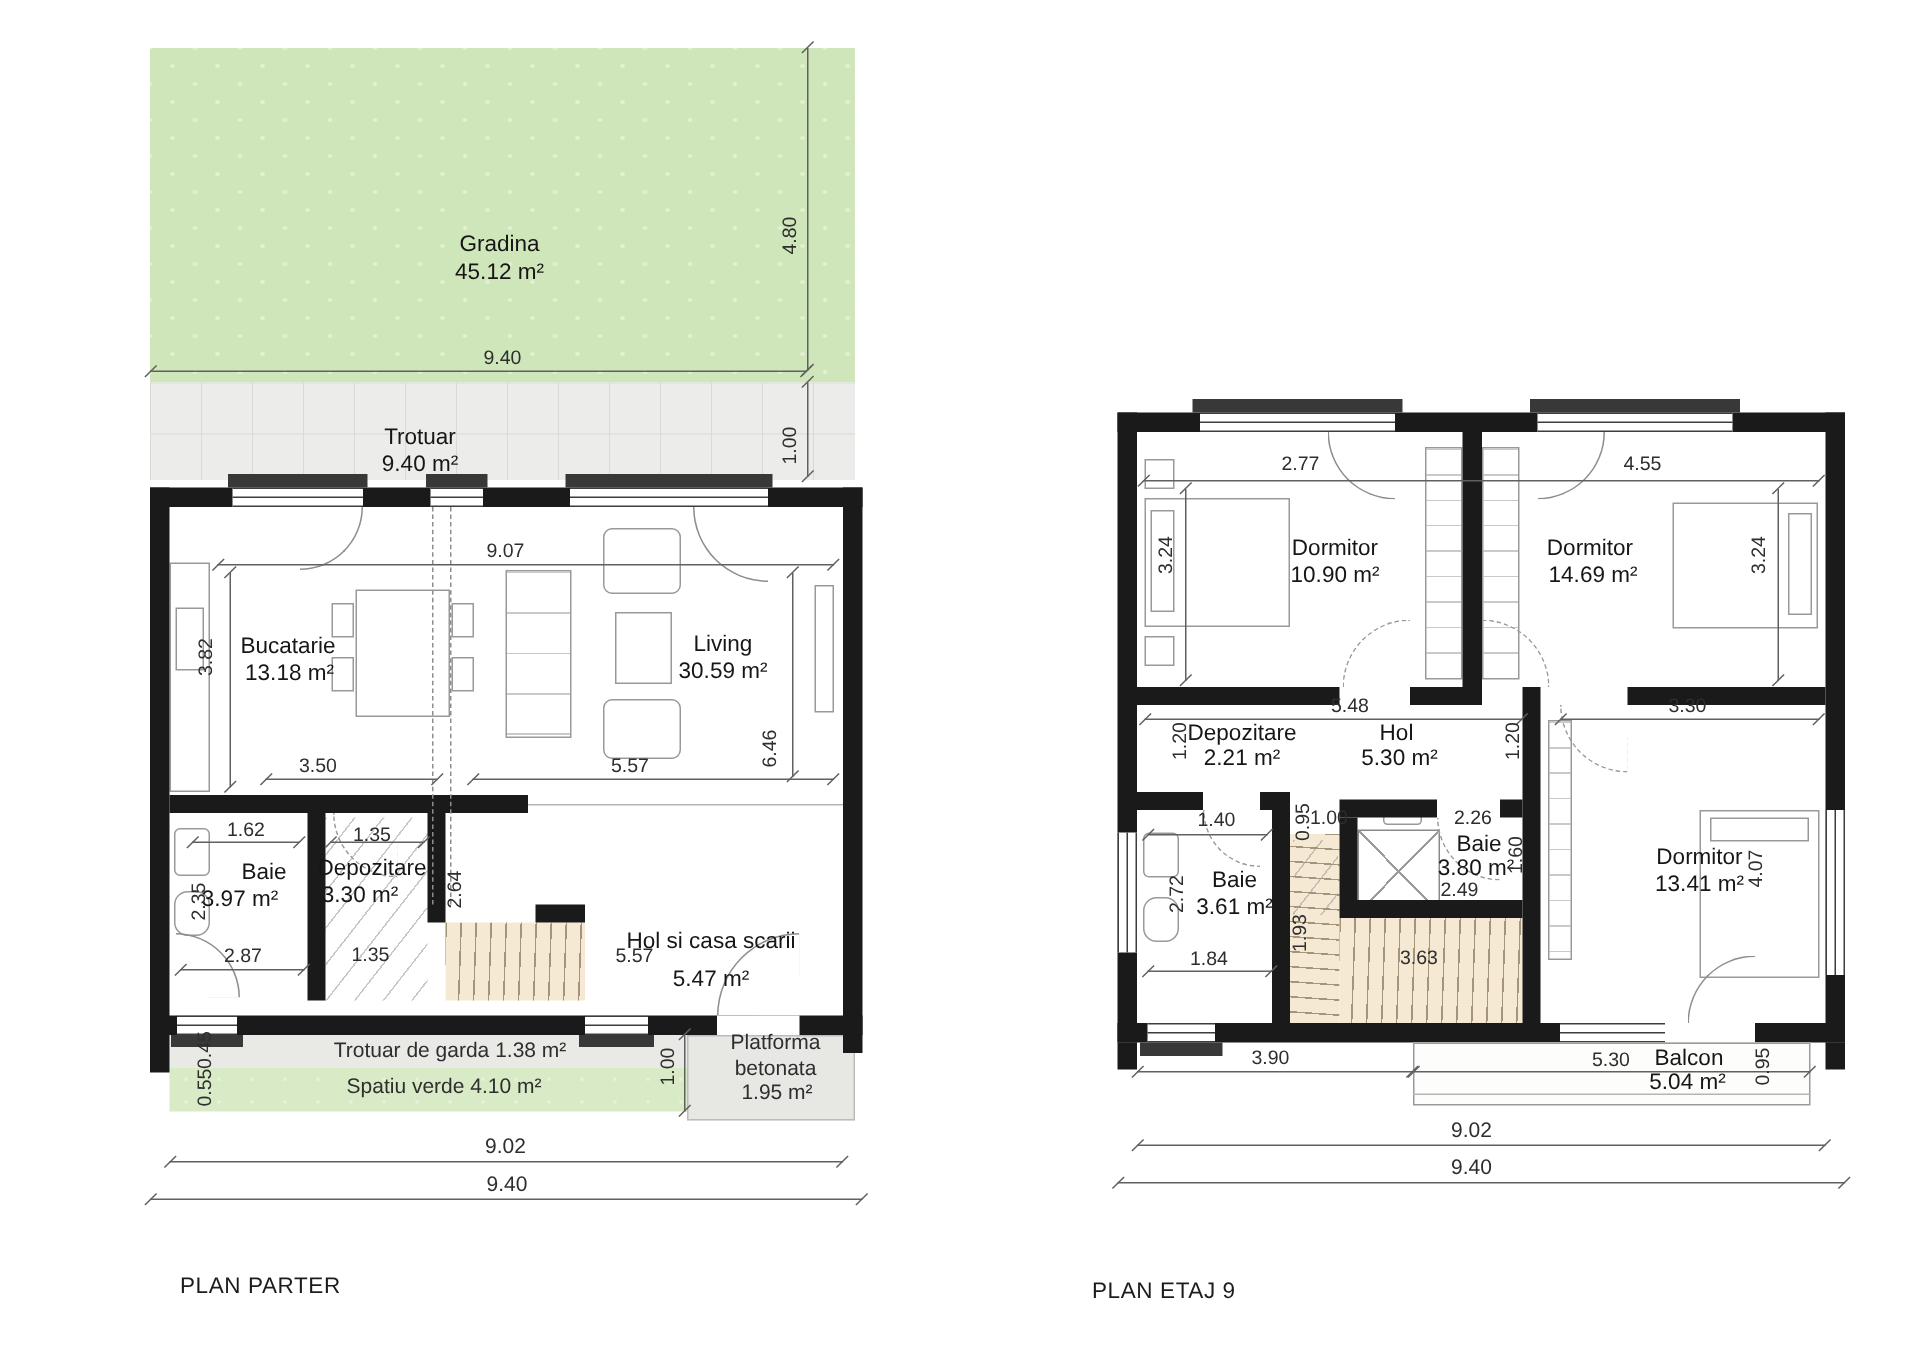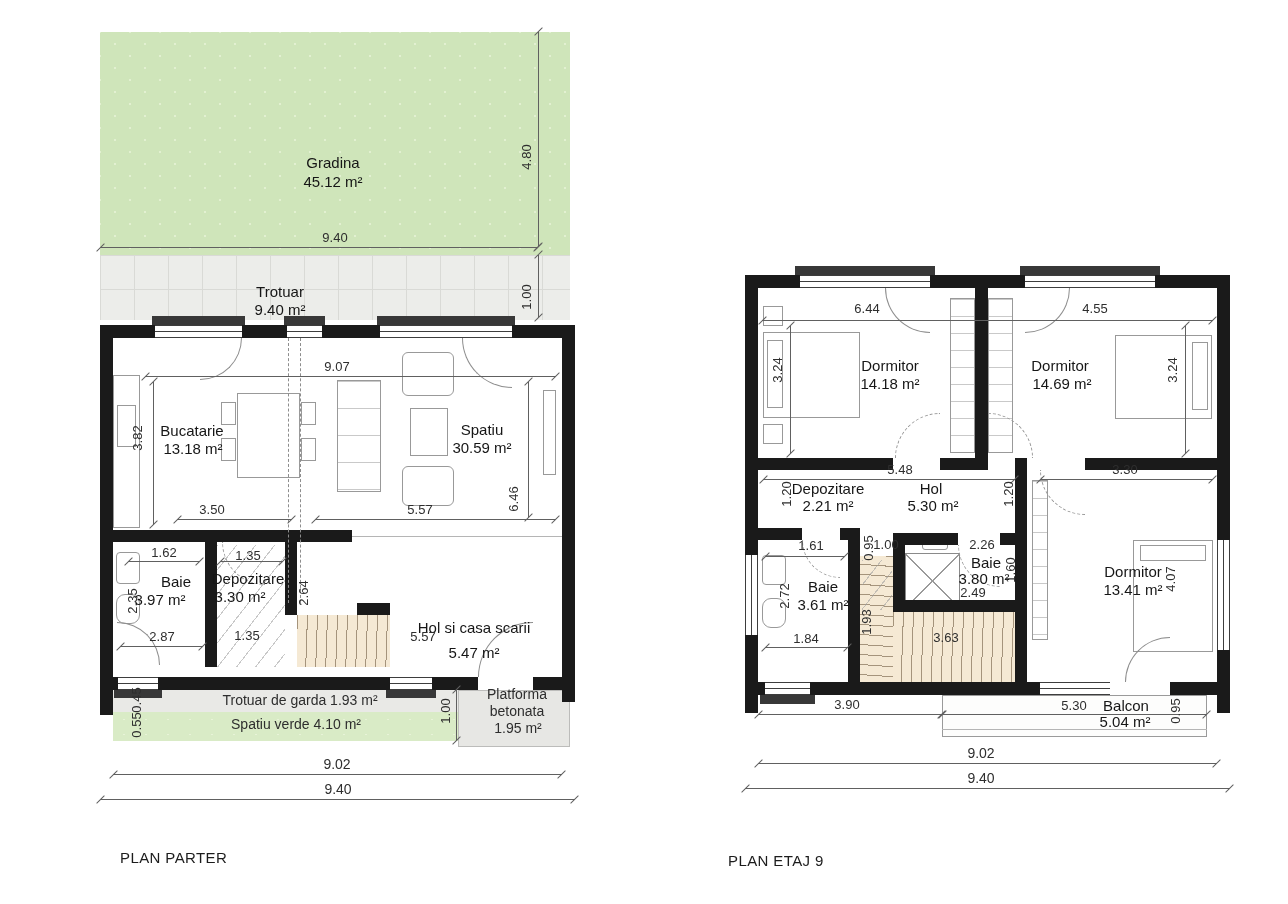--- a/index.html
+++ b/index.html
@@ -120,29 +120,29 @@
   <div class="dlv" style="left:456px;top:690px;height:51px"></div>
   <div class="dlh" style="left:113px;top:774px;width:449px"></div>
   <div class="dlh" style="left:100px;top:799px;width:475px"></div>
 
   <div class="t rm" style="left:333px;top:163px">Gradina</div>
   <div class="t rm" style="left:333px;top:182px">45.12 m²</div>
   <div class="t rm" style="left:280px;top:292px">Trotuar</div>
   <div class="t rm" style="left:280px;top:310px">9.40 m²</div>
   <div class="t rm" style="left:192px;top:431px">Bucatarie</div>
   <div class="t rm" style="left:193px;top:449px">13.18 m²</div>
-  <div class="t rm" style="left:482px;top:430px">Spatiu</div>
+  <div class="t rm" style="left:482px;top:430px">Living</div>
   <div class="t rm" style="left:482px;top:448px">30.59 m²</div>
   <div class="t rm" style="left:176px;top:582px">Baie</div>
   <div class="t rm" style="left:160px;top:600px">3.97 m²</div>
   <div class="t rm" style="left:248px;top:579px">Depozitare</div>
   <div class="t rm" style="left:240px;top:597px">3.30 m²</div>
   <div class="t rm wrap" style="left:474px;top:628px;width:120px">Hol si casa scarii</div>
   <div class="t rm" style="left:474px;top:653px">5.47 m²</div>
-  <div class="t big" style="left:300px;top:700px">Trotuar de garda 1.93 m²</div>
+  <div class="t big" style="left:300px;top:700px">Trotuar de garda 1.38 m²</div>
   <div class="t big" style="left:296px;top:724px">Spatiu verde 4.10 m²</div>
   <div class="t big wrap" style="left:517px;top:703px;width:95px">Platforma betonata</div>
   <div class="t big" style="left:518px;top:728px">1.95 m²</div>
 
   <div class="t" style="left:335px;top:238px">9.40</div>
   <div class="tv" style="left:526px;top:157px">4.80</div>
   <div class="tv" style="left:526px;top:297px">1.00</div>
   <div class="t" style="left:337px;top:367px">9.07</div>
   <div class="tv" style="left:137px;top:438px">3.82</div>
   <div class="t" style="left:212px;top:510px">3.50</div>
@@ -230,45 +230,45 @@
   <div class="dlh" style="left:763px;top:479px;width:252px"></div>
   <div class="dlh" style="left:1040px;top:479px;width:173px"></div>
   <div class="dlh" style="left:765px;top:556px;width:80px"></div>
   <div class="dlh" style="left:765px;top:647px;width:83px"></div>
   <div class="dlh" style="left:758px;top:714px;width:184px"></div>
   <div class="dlh" style="left:942px;top:714px;width:265px"></div>
   <div class="dlh" style="left:758px;top:763px;width:459px"></div>
   <div class="dlh" style="left:745px;top:788px;width:485px"></div>
 
   <div class="t rm" style="left:890px;top:366px">Dormitor</div>
-  <div class="t rm" style="left:890px;top:384px">14.18 m²</div>
+  <div class="t rm" style="left:890px;top:384px">10.90 m²</div>
   <div class="t rm" style="left:1060px;top:366px">Dormitor</div>
   <div class="t rm" style="left:1062px;top:384px">14.69 m²</div>
   <div class="t rm" style="left:828px;top:489px">Depozitare</div>
   <div class="t rm" style="left:828px;top:506px">2.21 m²</div>
   <div class="t rm" style="left:931px;top:489px">Hol</div>
   <div class="t rm" style="left:933px;top:506px">5.30 m²</div>
   <div class="t rm" style="left:823px;top:587px">Baie</div>
   <div class="t rm" style="left:823px;top:605px">3.61 m²</div>
   <div class="t rm" style="left:986px;top:563px">Baie</div>
   <div class="t rm" style="left:984px;top:579px">3.80 m²</div>
   <div class="t rm" style="left:1133px;top:572px">Dormitor</div>
   <div class="t rm" style="left:1133px;top:590px">13.41 m²</div>
   <div class="t rm" style="left:1126px;top:706px">Balcon</div>
   <div class="t rm" style="left:1125px;top:722px">5.04 m²</div>
 
-  <div class="t" style="left:867px;top:309px">6.44</div>
+  <div class="t" style="left:867px;top:309px">2.77</div>
   <div class="t" style="left:1095px;top:309px">4.55</div>
   <div class="tv" style="left:777px;top:370px">3.24</div>
   <div class="tv" style="left:1172px;top:370px">3.24</div>
   <div class="t" style="left:900px;top:470px">5.48</div>
   <div class="t" style="left:1125px;top:470px">3.30</div>
   <div class="tv" style="left:786px;top:494px">1.20</div>
   <div class="tv" style="left:1008px;top:494px">1.20</div>
-  <div class="t" style="left:811px;top:546px">1.61</div>
+  <div class="t" style="left:811px;top:546px">1.40</div>
   <div class="tv" style="left:868px;top:548px">0.95</div>
   <div class="t" style="left:886px;top:545px">1.00</div>
   <div class="t" style="left:982px;top:545px">2.26</div>
   <div class="tv" style="left:1010px;top:570px">1.60</div>
   <div class="tv" style="left:784px;top:596px">2.72</div>
   <div class="t" style="left:973px;top:593px">2.49</div>
   <div class="tv" style="left:866px;top:622px">1.93</div>
   <div class="t" style="left:946px;top:638px">3.63</div>
   <div class="t" style="left:806px;top:639px">1.84</div>
   <div class="tv" style="left:1170px;top:579px">4.07</div>

